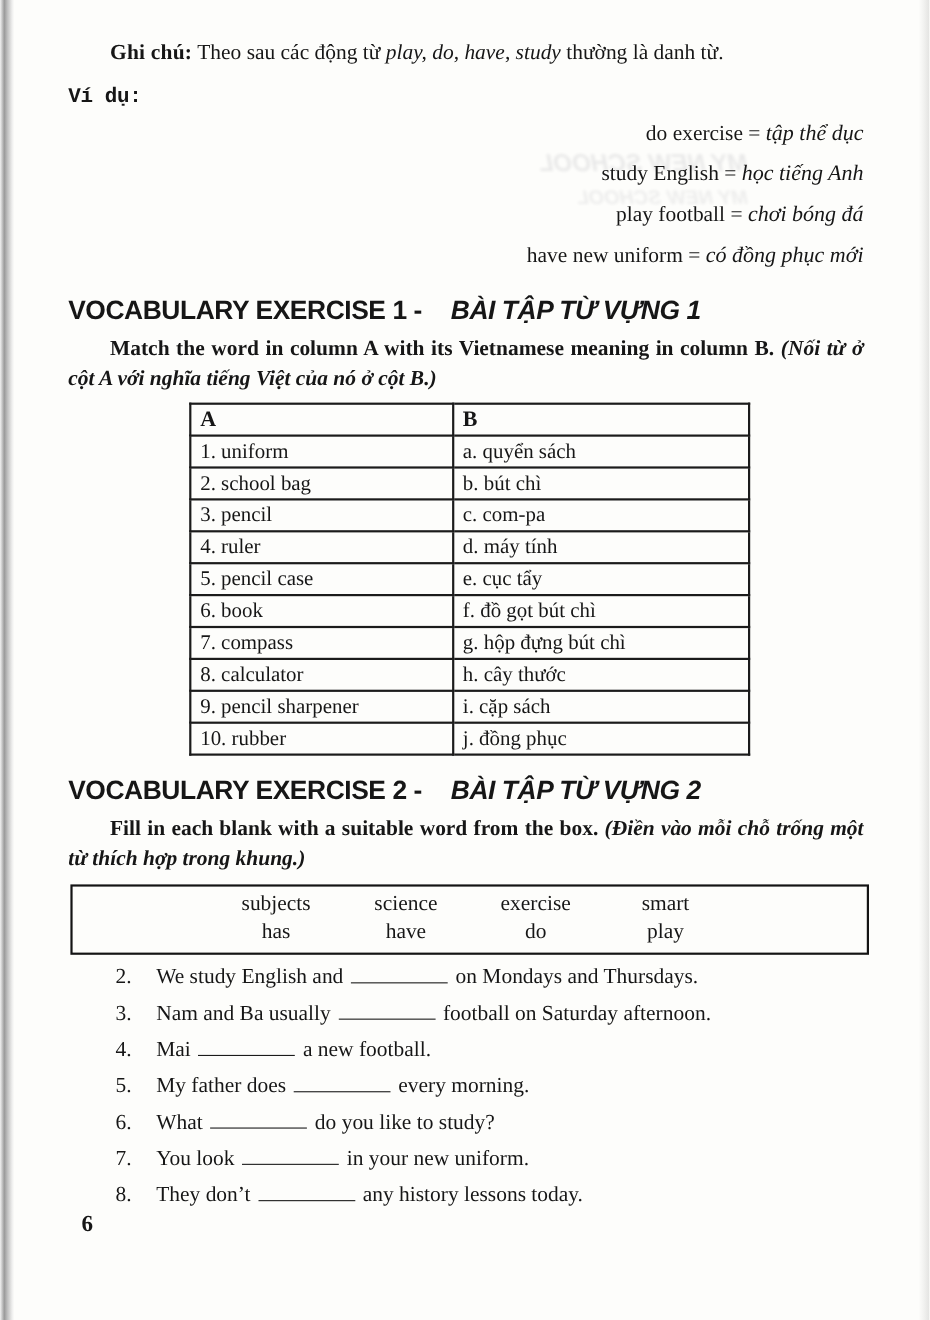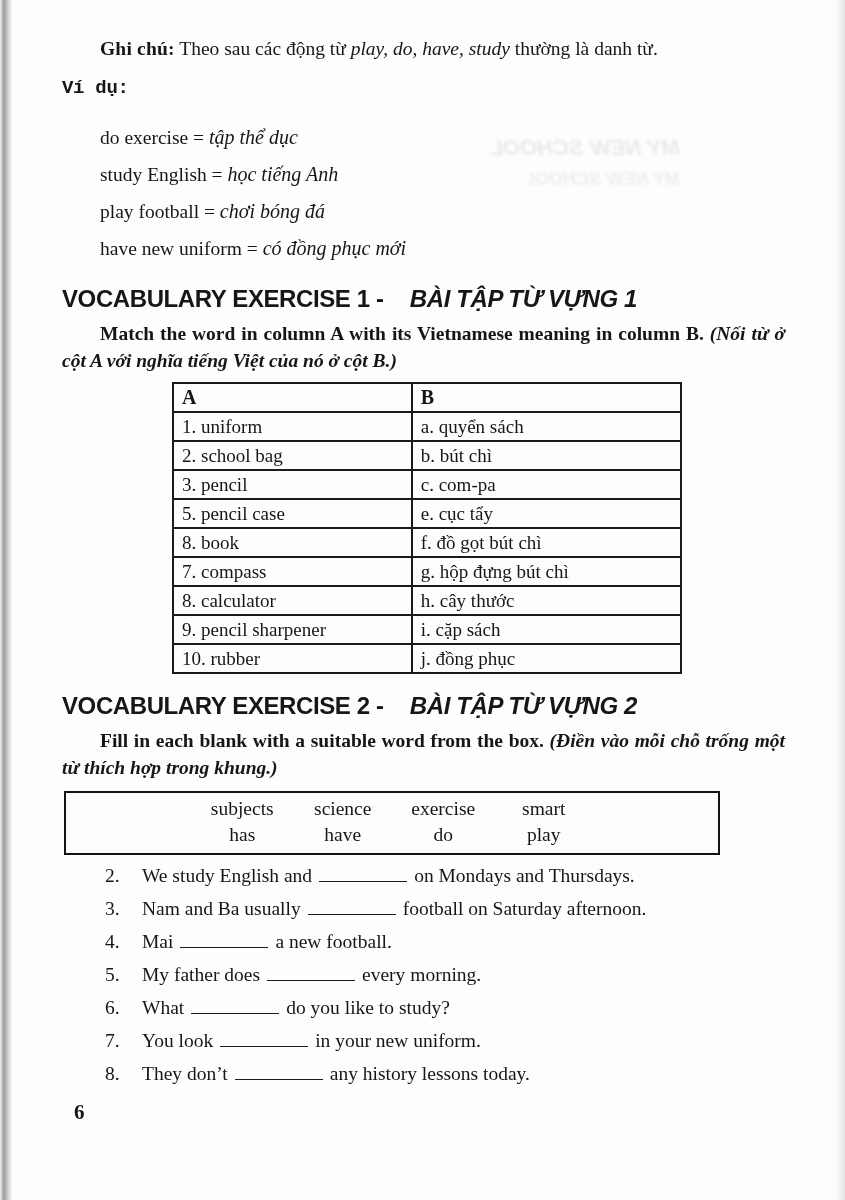--- a/index.html
+++ b/index.html
@@ -43,21 +43,21 @@
     text-indent:38px;
   }
   .note b{letter-spacing:.2px;}
   
   .vidu{
     margin:16px 0 0 0;
     font-family:Liberation Mono, monospace;
     font-weight:bold;font-size:19px;letter-spacing:-0.3px;
   }
   
-  .examples{margin-top:20px;padding-left:38px;}
+  .examples{margin-top:4px;padding-left:38px;text-align:right;}
   .example-line{font-size:19.5px;line-height:36px;}
   .example-line i{font-size:20px;}
   
   h2.ex-heading{
     margin:18px 0 0 0;
     font-family:"Liberation Sans",sans-serif;
     font-weight:bold;
     font-size:24px;line-height:28px;
     letter-spacing:-0.4px;
     white-space:nowrap;
@@ -86,21 +86,21 @@
     text-align:left;
     font-weight:normal;
     vertical-align:middle;
   }
   table.match th{font-weight:bold;font-size:20px;}
   table.match col.colA{width:47%;}
   table.match col.colB{width:53%;}
   
   .word-box{
     margin:10px 0 0 2px;
-    width:656px;
+    width:726px;
     border:2px solid #141414;
     box-sizing:border-box;
     padding:3px 124px 5px 126px;
   }
   .word-row{
     display:grid;
     grid-template-columns:repeat(4,1fr);
     font-size:19.5px;line-height:26px;
     text-align:center;
   }
@@ -172,25 +172,29 @@
         </tr>
         <tr>
           <td>2. school bag</td>
           <td>b. bút chì</td>
         </tr>
         <tr>
           <td>3. pencil</td>
           <td>c. com-pa</td>
         </tr>
         <tr>
+          <td>4. ruler</td>
+          <td>d. máy tính</td>
+        </tr>
+        <tr>
           <td>5. pencil case</td>
           <td>e. cục tẩy</td>
         </tr>
         <tr>
-          <td>8. book</td>
+          <td>6. book</td>
           <td>f. đồ gọt bút chì</td>
         </tr>
         <tr>
           <td>7. compass</td>
           <td>g. hộp đựng bút chì</td>
         </tr>
         <tr>
           <td>8. calculator</td>
           <td>h. cây thước</td>
         </tr>

